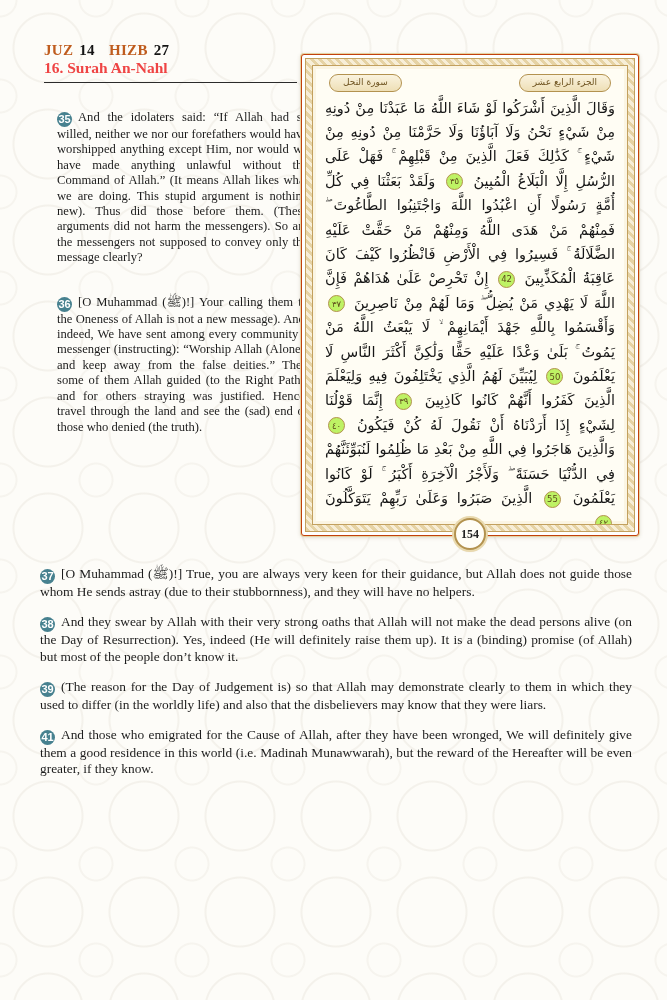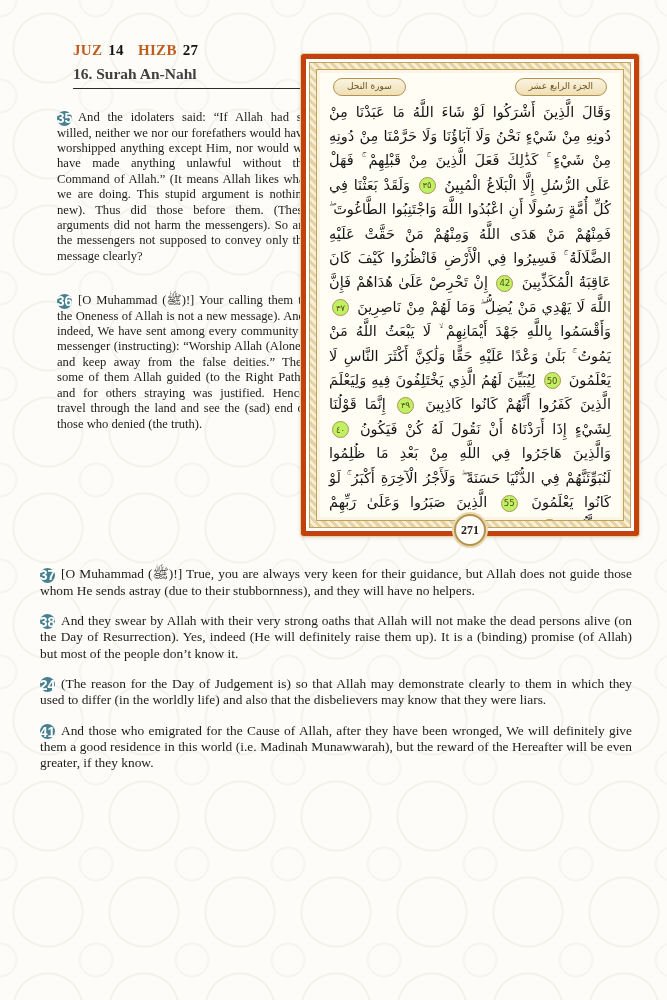--- a/index.html
+++ b/index.html
@@ -17,55 +17,55 @@
   .page::before{
     content:"";position:absolute;inset:0;pointer-events:none;
     background-image:
       radial-gradient(circle at center, transparent 33px, rgba(166,152,122,0.10) 34px, rgba(166,152,122,0.10) 35px, transparent 36px),
       radial-gradient(circle at center, transparent 15px, rgba(166,152,122,0.08) 16px, rgba(166,152,122,0.08) 17px, transparent 18px);
     background-size:96px 96px,96px 96px;
     background-position:0 0,48px 48px;
   }
 
   
-  .page-header{position:absolute;left:73px;top:42px;width:253px;}
+  .page-header{position:absolute;left:44px;top:42px;width:253px;}
   .juz-line{font-size:15px;font-weight:bold;letter-spacing:.3px;}
   .juz-line .accent{color:#bf5c1e;}
   .juz-line .num{color:#141414;margin-left:2px;}
   .juz-line .gap{margin-left:10px;}
-  .surah-title{margin-top:6px;font-size:15.5px;font-weight:bold;color:#404040;}
+  .surah-title{font-size:15.5px;font-weight:bold;color:#ef4444;}
   .title-rule{margin-top:5px;border-top:1.6px solid #2b2b2b;width:100%;}
 
   
   .vbadge{
     display:inline-flex;align-items:center;justify-content:center;
     width:15px;height:15px;border-radius:50%;
     background:#47818f;color:#fff;
     font-family:"Liberation Sans", sans-serif;
-    font-size:14px;font-weight:bold;line-height:1;
+    font-size:11px;font-weight:bold;line-height:1;
     margin-right:6px;vertical-align:-2px;
     flex:none;
   }
   .vpara{margin:0;text-align:justify;}
   .left-col{
     position:absolute;left:57px;top:110px;width:251px;
     font-size:12.6px;line-height:15.4px;
   }
   .left-col .vpara + .vpara{margin-top:29px;}
   .bottom-col{
     position:absolute;left:40px;top:566px;width:592px;
     font-size:13.4px;line-height:16.3px;
   }
   .bottom-col .vpara + .vpara{margin-top:14px;}
 
   
   .mushaf-frame{
     position:absolute;left:301px;top:54px;width:338px;height:482px;
     background:#fff;
-    border:5px solid #c2410c;
+    border:1px solid #c2410c;
     box-shadow:0 0 0 1px #e5d3a3, 0 1px 4px rgba(90,70,30,0.25);
     border-radius:3px;
     box-sizing:border-box;
     padding:3px;
   }
   .frame-band{
     height:100%;box-sizing:border-box;
     border:1px solid #c2a05e;
     padding:6px;
     background:repeating-linear-gradient(45deg,#e6d3a4 0 3px,#f7eed7 3px 6px);
@@ -152,31 +152,31 @@
           <span>وَلَقَدْ بَعَثْنَا فِي كُلِّ أُمَّةٍ رَسُولًا أَنِ اعْبُدُوا اللَّهَ وَاجْتَنِبُوا الطَّاغُوتَ ۖ فَمِنْهُمْ مَنْ هَدَى اللَّهُ وَمِنْهُمْ مَنْ حَقَّتْ عَلَيْهِ الضَّلَالَةُ ۚ فَسِيرُوا فِي الْأَرْضِ فَانْظُرُوا كَيْفَ كَانَ عَاقِبَةُ الْمُكَذِّبِينَ</span> <span class="aya-num">42</span>
           <span>إِنْ تَحْرِصْ عَلَىٰ هُدَاهُمْ فَإِنَّ اللَّهَ لَا يَهْدِي مَنْ يُضِلُّ ۖ وَمَا لَهُمْ مِنْ نَاصِرِينَ</span> <span class="aya-num">٣٧</span>
           <span>وَأَقْسَمُوا بِاللَّهِ جَهْدَ أَيْمَانِهِمْ ۙ لَا يَبْعَثُ اللَّهُ مَنْ يَمُوتُ ۚ بَلَىٰ وَعْدًا عَلَيْهِ حَقًّا وَلَٰكِنَّ أَكْثَرَ النَّاسِ لَا يَعْلَمُونَ</span> <span class="aya-num">50</span>
           <span>لِيُبَيِّنَ لَهُمُ الَّذِي يَخْتَلِفُونَ فِيهِ وَلِيَعْلَمَ الَّذِينَ كَفَرُوا أَنَّهُمْ كَانُوا كَاذِبِينَ</span> <span class="aya-num">٣٩</span>
           <span>إِنَّمَا قَوْلُنَا لِشَيْءٍ إِذَا أَرَدْنَاهُ أَنْ نَقُولَ لَهُ كُنْ فَيَكُونُ</span> <span class="aya-num">٤٠</span>
           <span>وَالَّذِينَ هَاجَرُوا فِي اللَّهِ مِنْ بَعْدِ مَا ظُلِمُوا لَنُبَوِّئَنَّهُمْ فِي الدُّنْيَا حَسَنَةً ۖ وَلَأَجْرُ الْآخِرَةِ أَكْبَرُ ۚ لَوْ كَانُوا يَعْلَمُونَ</span> <span class="aya-num">55</span>
           <span>الَّذِينَ صَبَرُوا وَعَلَىٰ رَبِّهِمْ يَتَوَكَّلُونَ</span> <span class="aya-num">٤٢</span>
         </div>
       </div>
     </div>
-    <div class="page-num-badge">271</div>
+    <div class="page-num-badge">154</div>
   </section>
 
   <div class="bottom-col">
     <p class="vpara">
       <span class="vbadge">37</span><span>[O Muhammad (ﷺ)!] True, you are always very keen for their guidance, but Allah does not guide those whom He sends astray (due to their stubbornness), and they will have no helpers.</span>
     </p>
     <p class="vpara">
       <span class="vbadge">38</span><span>And they swear by Allah with their very strong oaths that Allah will not make the dead persons alive (on the Day of Resurrection). Yes, indeed (He will definitely raise them up). It is a (binding) promise (of Allah) but most of the people don’t know it.</span>
     </p>
     <p class="vpara">
-      <span class="vbadge">24</span><span>(The reason for the Day of Judgement is) so that Allah may demonstrate clearly to them in which they used to differ (in the worldly life) and also that the disbelievers may know that they were liars.</span>
+      <span class="vbadge">39</span><span>(The reason for the Day of Judgement is) so that Allah may demonstrate clearly to them in which they used to differ (in the worldly life) and also that the disbelievers may know that they were liars.</span>
     </p>
     <p class="vpara">
       <span class="vbadge">41</span><span>And those who emigrated for the Cause of Allah, after they have been wronged, We will definitely give them a good residence in this world (i.e. Madinah Munawwarah), but the reward of the Hereafter will be even greater, if they know.</span>
     </p>
   </div>
 
 </div>
 
 </body></html>

